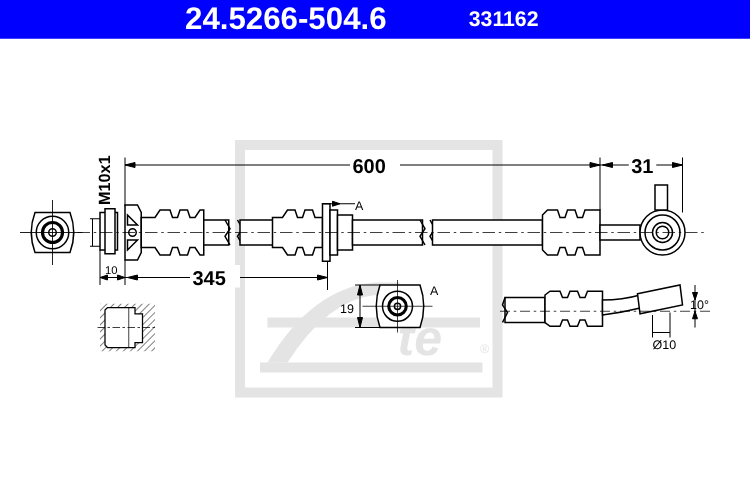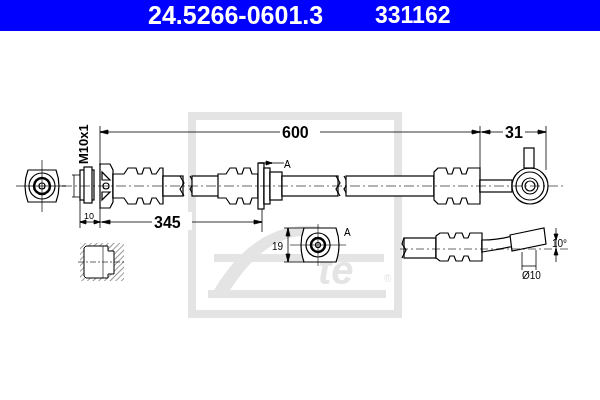--- a/index.html
+++ b/index.html
@@ -1,28 +1,28 @@
 <!DOCTYPE html>
 <html><head>
 <meta charset="utf-8">
 <style>
   html, body { margin:0; padding:0; background:#fff; }
   body { width:600px; height:400px; position:relative; overflow:hidden; font-family:"Liberation Sans", sans-serif; }
   .header { position:absolute; left:0; top:0; width:600px; height:31px; background:#0000ff; color:#fff; }
   .header .pn { position:absolute; left:148px; top:0; font-size:25px; font-weight:bold; line-height:31px; letter-spacing:0px; }
-  .header .ref { position:absolute; left:375px; top:0; font-size:23px; font-weight:bold; line-height:31px; }
+  .header .ref { position:absolute; left:375px; top:0; font-size:17px; font-weight:bold; line-height:31px; }
   svg { position:absolute; left:0; top:31px; }
   .dim { font-family:"Liberation Sans", sans-serif; font-weight:bold; fill:#000; }
   .small { font-family:"Liberation Sans", sans-serif; fill:#000; }
 </style>
 </head>
 <body>
 
 <div class="header">
-  <span class="pn">24.5266-0601.3</span>
+  <span class="pn">24.5266-504.6</span>
   <span class="ref">331162</span>
 </div>
 
 <svg width="600" height="369" viewBox="0 31 600 369">
 
   <g fill="none" stroke="#e4e4e4" stroke-width="8">
     <rect x="192" y="116" width="206" height="198"></rect>
   </g>
   <g fill="#e4e4e4">
     <path d="M214 290 Q250 230 300 226 L320 226 L316 236 L300 236 Q262 240 230 290 Z"></path>

